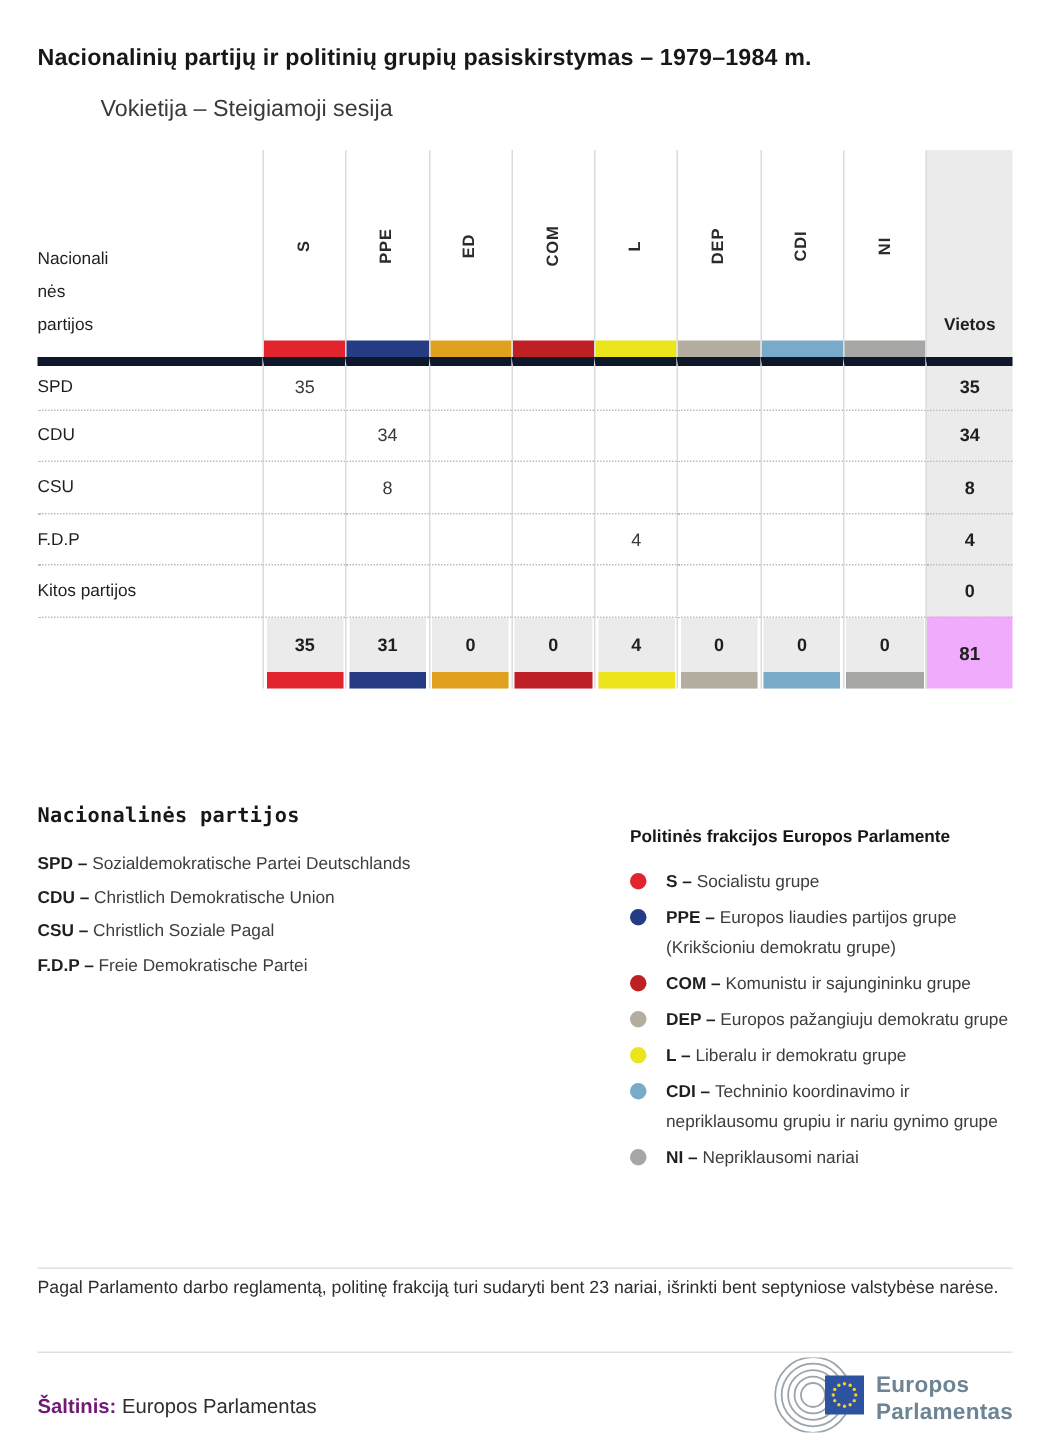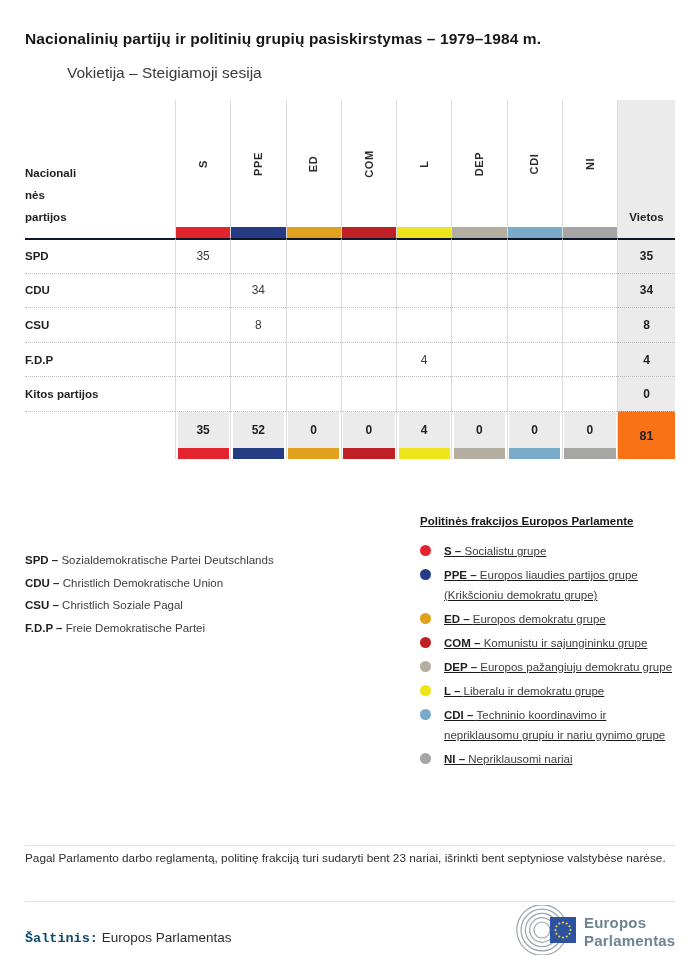--- a/index.html
+++ b/index.html
@@ -27,45 +27,45 @@
   #seats-table > div{box-sizing:border-box;}
   .vcell{border-left:1px solid #dcdcdc;}
   .group-head{display:flex;flex-direction:column;}
   .rotwrap{flex:1;display:flex;align-items:center;justify-content:center;}
   .rot{transform:rotate(-90deg);font-weight:bold;font-size:11px;letter-spacing:.6px;color:#2b2b2b;white-space:nowrap;}
   .strip{height:11px;width:100%;}
   .seats-head{
     background:#ebebeb;display:flex;align-items:flex-end;justify-content:center;
     padding-bottom:15px;font-weight:bold;font-size:11.5px;color:#1f1f1f;
   }
-  .label-cell{font-weight:bold;font-size:11.5px;color:#1f1f1f;}
+  .label-cell{font-weight:normal;font-size:11.5px;color:#1f1f1f;}
   .hcell.label-cell{
     display:flex;align-items:flex-end;padding-bottom:10px;
     line-height:22px;white-space:pre-line;
   }
   .dcell{display:flex;align-items:center;}
   .dcell.val{justify-content:center;font-size:12px;color:#3a3a3a;font-weight:normal;}
   .seats-val{background:#ebebeb;justify-content:center;font-weight:bold;font-size:12px;color:#1f1f1f;}
-  .first{border-top:2px solid #0f172a;}
+  .first{border-top:6px solid #0f172a;}
   .dotted{border-top:1px dotted #bdbdbd;}
   .tinner{height:100%;margin:0 1.5px;background:#ebebeb;display:flex;flex-direction:column;}
   .tnum{flex:1;display:flex;align-items:center;justify-content:center;font-weight:bold;font-size:12px;color:#1f1f1f;}
-  .seats-total{background:#f97316;display:flex;align-items:center;justify-content:center;font-weight:bold;font-size:12.5px;color:#1f1f1f;}
+  .seats-total{background:#f0abfc;display:flex;align-items:center;justify-content:center;font-weight:bold;font-size:12.5px;color:#1f1f1f;}
 
   
   .legend-left{position:absolute;left:25px;top:536px;width:385px;}
   .ll-head{
     font-family:"DejaVu Sans Mono", monospace;font-weight:bold;
     font-size:13.5px;color:#171717;letter-spacing:.2px;
   }
   .ll-items{margin-top:13px;}
   .ll-item{font-size:11.5px;line-height:22.5px;color:#3d3d3d;}
   .ll-item b{color:#1f1f1f;margin-top:34px;}
 
-  .legend-right{position:absolute;left:420px;top:515px;width:255px;text-decoration:underline;}
+  .legend-right{position:absolute;left:420px;top:552px;width:255px;}
   .lr-head{font-weight:bold;font-size:11.5px;color:#171717;}
   .lr-items{margin-top:14px;}
   .lr-item{
     position:relative;padding-left:24px;font-size:11.5px;
     line-height:20px;color:#3d3d3d;margin-bottom:4px;
   }
   .lr-item b{color:#1f1f1f;}
   .dot{
     position:absolute;left:0;top:4px;width:11px;height:11px;border-radius:50%;
   }
@@ -75,21 +75,21 @@
   .rule-top{top:845px;}
   .rule-bottom{top:901px;}
   .footnote{
     position:absolute;left:25px;top:847px;width:650px;margin:0;
     font-size:11.8px;line-height:23px;color:#2e2e2e;
   }
   .source{
     position:absolute;left:25px;top:930px;margin:0;
     font-size:13.5px;color:#2e2e2e;
   }
-  .source b{color:#0c4a6e;font-family:Liberation Mono, monospace;}
+  .source b{color:#701a75;}
   .logo{position:absolute;left:512px;top:905px;width:170px;height:50px;}
   .logo-text{
     font-family:"Liberation Sans", sans-serif;font-size:15px;font-weight:bold;
     fill:#6d8494;letter-spacing:.2px;
   }
 </style>
 </head>
 <body>
 
 <h1 class="title">Nacionalinių partijų ir politinių grupių pasiskirstymas – 1979–1984 m.</h1>
@@ -200,21 +200,21 @@
     <div class="dcell vcell seats-val dotted">0</div>
     <div class="tcell dotted"></div>
     <div class="tcell vcell dotted">
       <div class="tinner">
         <div class="tnum">35</div>
         <div class="strip" style="background: rgb(226, 36, 46);"></div>
       </div>
     </div>
     <div class="tcell vcell dotted">
       <div class="tinner">
-        <div class="tnum">52</div>
+        <div class="tnum">31</div>
         <div class="strip" style="background: rgb(37, 60, 133);"></div>
       </div>
     </div>
     <div class="tcell vcell dotted">
       <div class="tinner">
         <div class="tnum">0</div>
         <div class="strip" style="background: rgb(224, 161, 30);"></div>
       </div>
     </div>
     <div class="tcell vcell dotted">
@@ -244,34 +244,34 @@
     <div class="tcell vcell dotted">
       <div class="tinner">
         <div class="tnum">0</div>
         <div class="strip" style="background: rgb(166, 166, 164);"></div>
       </div>
     </div>
     <div class="tcell vcell seats-total dotted">81</div>
   </div>
 
 <div class="legend-left">
+  <div class="ll-head">Nacionalinės partijos</div>
   <div class="ll-items" id="ll-items">
       <div class="ll-item"><b>SPD – </b><span>Sozialdemokratische Partei Deutschlands</span></div>
       <div class="ll-item"><b>CDU – </b><span>Christlich Demokratische Union</span></div>
       <div class="ll-item"><b>CSU – </b><span>Christlich Soziale Pagal</span></div>
       <div class="ll-item"><b>F.D.P – </b><span>Freie Demokratische Partei</span></div>
     </div>
 </div>
 
 <div class="legend-right">
   <div class="lr-head">Politinės frakcijos Europos Parlamente</div>
   <div class="lr-items" id="lr-items">
       <div class="lr-item"><span class="dot" style="background: rgb(226, 36, 46);"></span><b>S – </b><span>Socialistu grupe</span></div>
       <div class="lr-item"><span class="dot" style="background: rgb(37, 60, 133);"></span><b>PPE – </b><span>Europos liaudies partijos grupe (Krikšcioniu demokratu grupe)</span></div>
-      <div class="lr-item"><span class="dot" style="background: rgb(224, 161, 30);"></span><b>ED – </b><span>Europos demokratu grupe</span></div>
       <div class="lr-item"><span class="dot" style="background: rgb(191, 32, 38);"></span><b>COM – </b><span>Komunistu ir sajungininku grupe</span></div>
       <div class="lr-item"><span class="dot" style="background: rgb(180, 174, 161);"></span><b>DEP – </b><span>Europos pažangiuju demokratu grupe</span></div>
       <div class="lr-item"><span class="dot" style="background: rgb(236, 229, 28);"></span><b>L – </b><span>Liberalu ir demokratu grupe</span></div>
       <div class="lr-item"><span class="dot" style="background: rgb(122, 170, 201);"></span><b>CDI – </b><span>Techninio koordinavimo ir nepriklausomu grupiu ir nariu gynimo grupe</span></div>
       <div class="lr-item"><span class="dot" style="background: rgb(166, 166, 164);"></span><b>NI – </b><span>Nepriklausomi nariai</span></div>
     </div>
 </div>
 
 <div class="rule rule-top"></div>
 <p class="footnote">Pagal Parlamento darbo reglamentą, politinę frakciją turi sudaryti bent 23 nariai, išrinkti bent septyniose valstybėse narėse.</p>

